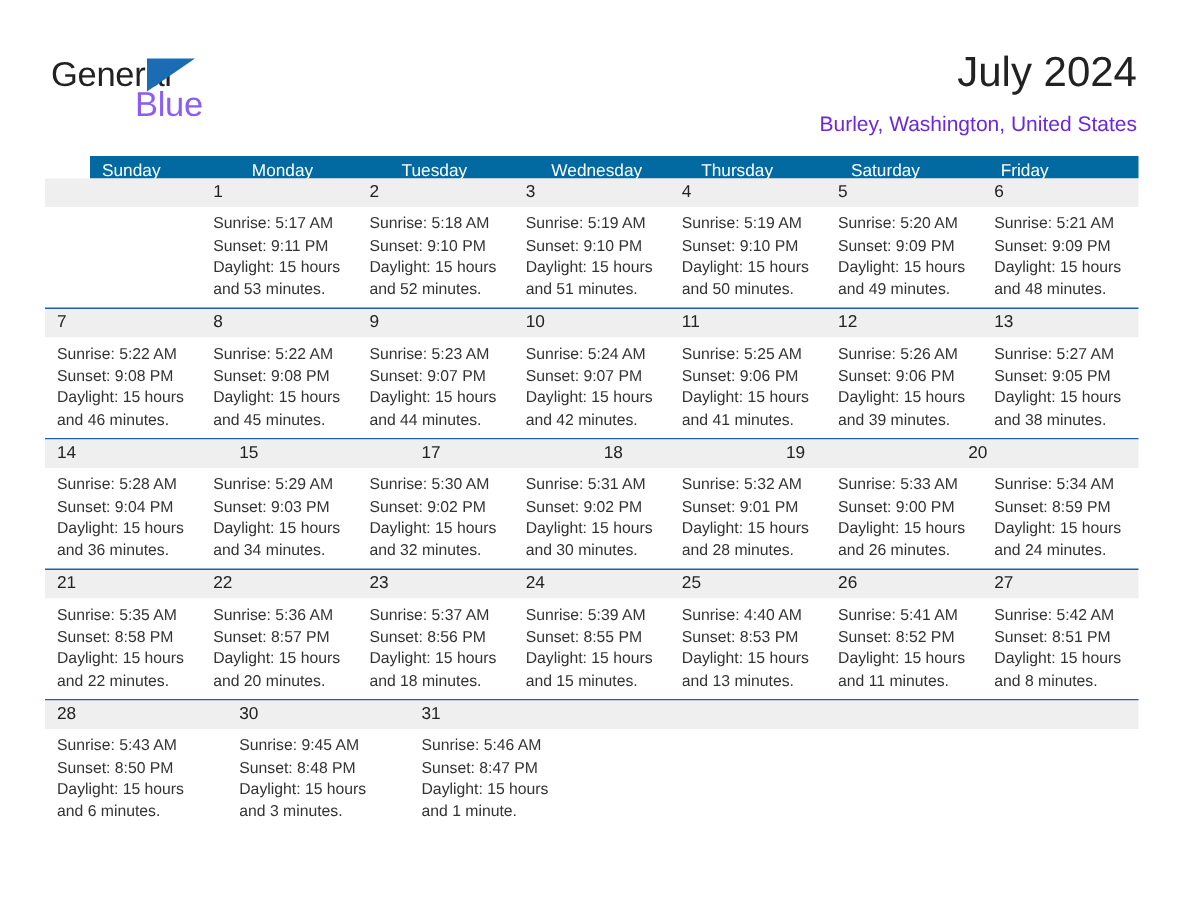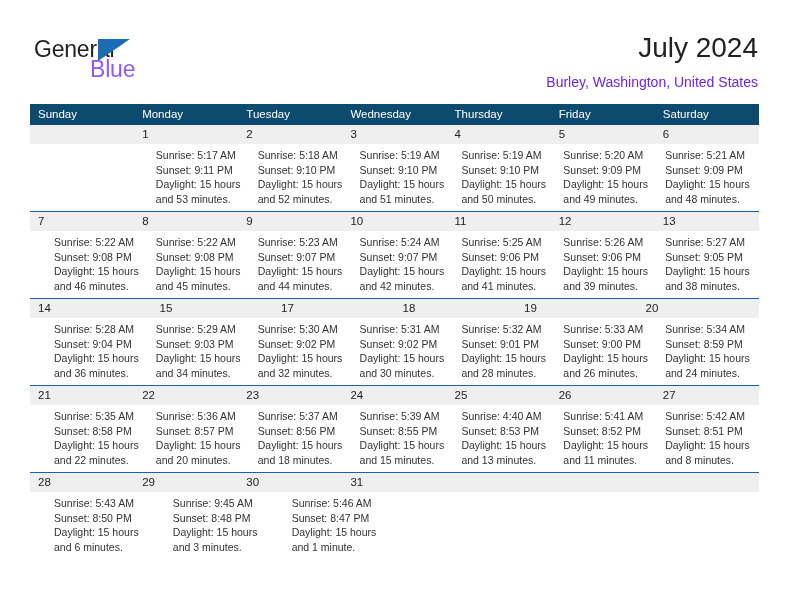--- a/index.html
+++ b/index.html
@@ -83,22 +83,23 @@
 
   
   .calendar {
     position: absolute;
     left: 30px;
     top: 104px;
     width: 729px;
   }
   .cal-head {
     display: flex;
-    background: #0c4a6e;
-    height: 21px;
+    background: #0369a1;
+    height: 15px;
+    margin-left: 30px;
   }
   .cal-head .hcell {
     flex: 1 1 0;
     color: #ffffff;
     font-size: 11.5px;
     line-height: 21px;
     padding-left: 8px;
     box-sizing: border-box;
     white-space: nowrap;
     overflow: hidden;
@@ -119,21 +120,20 @@
     font-size: 11.5px;
     line-height: 19px;
     color: #222222;
     padding-left: 8px;
     box-sizing: border-box;
   }
   .week-body {
     display: flex;
     background: #ffffff;
     height: 67px;
-    margin-left: 16px;
   }
   .week-body .bcell {
     flex: 1 1 0;
     padding: 4px 6px 0 8px;
     box-sizing: border-box;
     font-size: 10.5px;
     line-height: 14.6px;
     color: #333333;
   }
   .bcell .ln {
@@ -156,22 +156,22 @@
     <div class="subtitle">Burley, Washington, United States</div>
   </div>
 
   <div class="calendar">
     <div class="cal-head" id="weekday-header">
         <div class="hcell">Sunday</div>
         <div class="hcell">Monday</div>
         <div class="hcell">Tuesday</div>
         <div class="hcell">Wednesday</div>
         <div class="hcell">Thursday</div>
+        <div class="hcell">Saturday</div>
         <div class="hcell">Friday</div>
-        <div class="hcell">Saturday</div>
       </div>
     <div id="weeks-container">
         <div class="week">
           <div class="week-nums">
             <div class="ncell"></div>
             <div class="ncell">1</div>
             <div class="ncell">2</div>
             <div class="ncell">3</div>
             <div class="ncell">4</div>
             <div class="ncell">5</div>
@@ -377,21 +377,20 @@
               <div class="ln">Sunrise: 5:42 AM</div>
               <div class="ln">Sunset: 8:51 PM</div>
               <div class="ln">Daylight: 15 hours</div>
               <div class="ln">and 8 minutes.</div>
             </div>
           </div>
         </div>
         <div class="week">
           <div class="week-nums">
             <div class="ncell">28</div>
-            <div class="ncell">29</div>
             <div class="ncell">30</div>
             <div class="ncell">31</div>
             <div class="ncell"></div>
             <div class="ncell"></div>
             <div class="ncell"></div>
           </div>
           <div class="week-body">
             <div class="bcell">
               <div class="ln">Sunrise: 5:43 AM</div>
               <div class="ln">Sunset: 8:50 PM</div>

